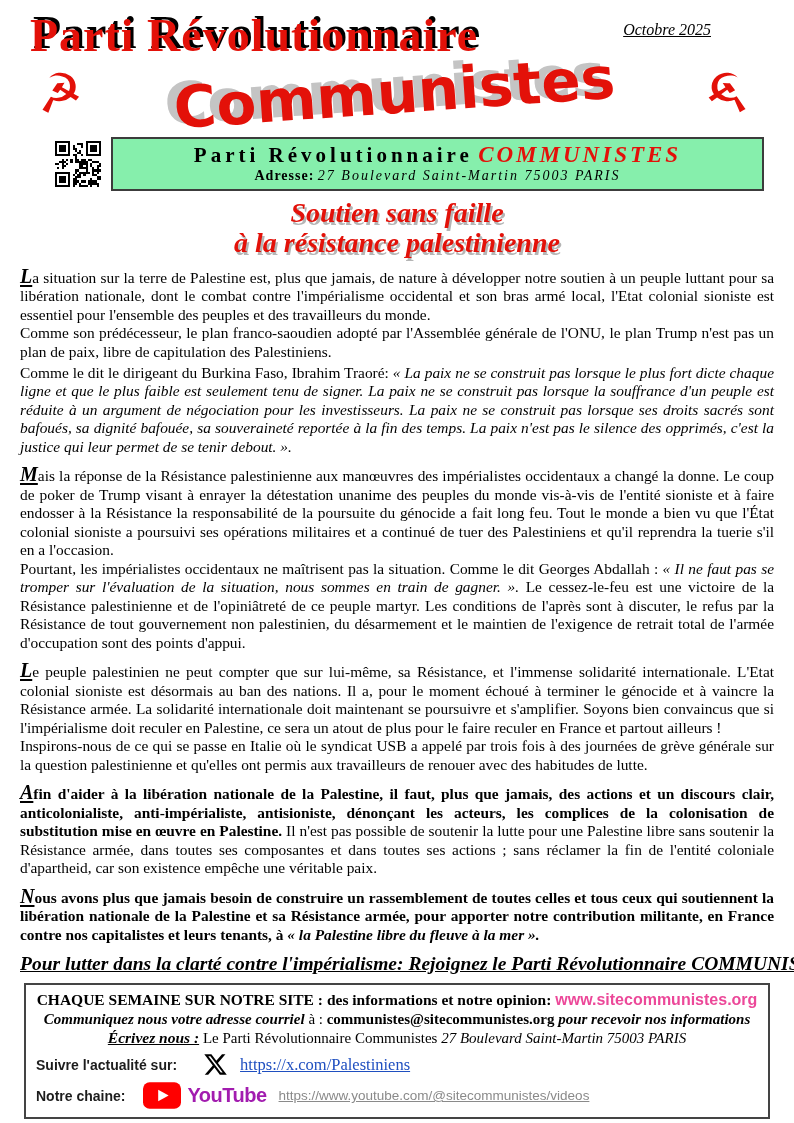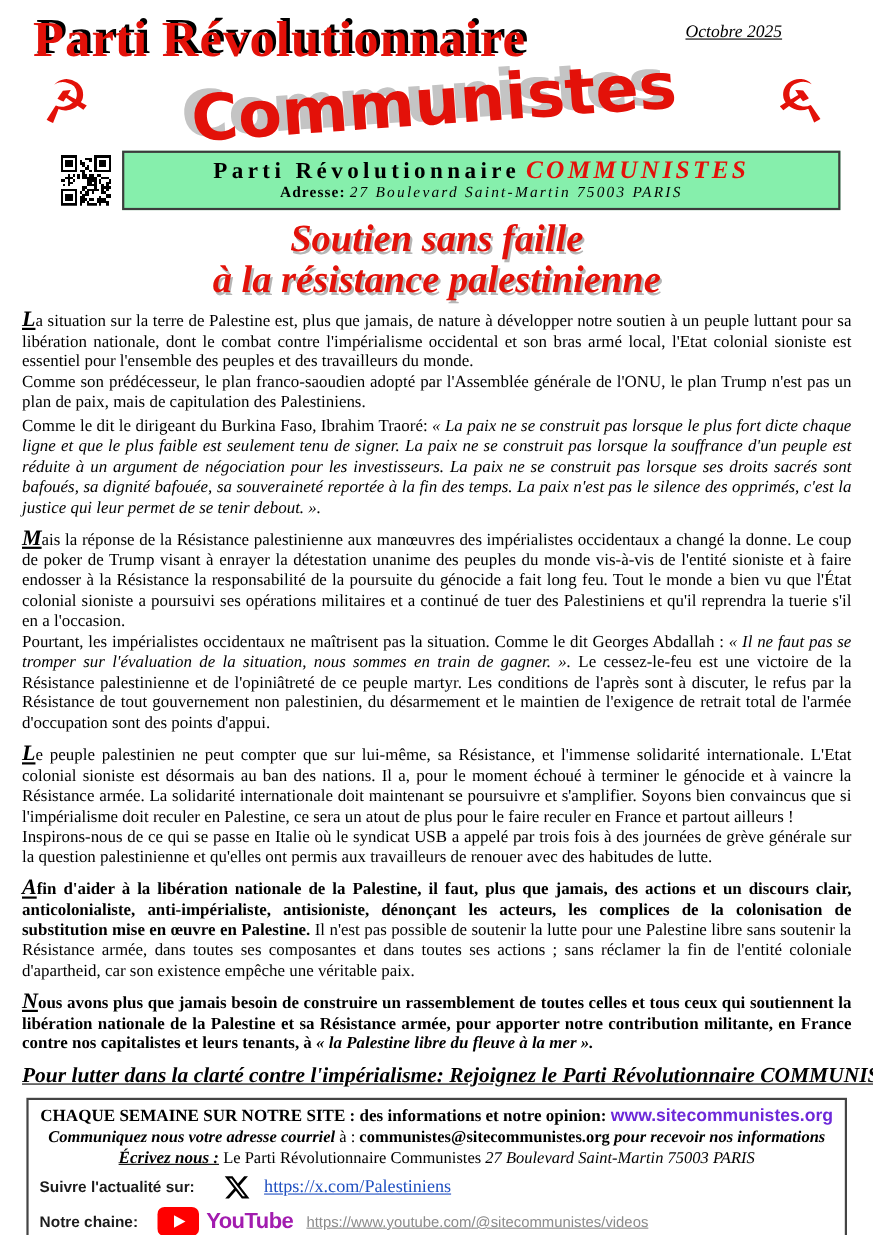--- a/index.html
+++ b/index.html
@@ -24,37 +24,37 @@
   .qr svg{width:46px;height:46px;display:block;}
   .info-box{flex:1;border:2px solid #3c3c3c;text-align:center;padding:3px 0 4px;background:#86efac;}
   .ib1{font-size:21px;line-height:1.15;}
   .ib1-black{font-weight:bold;letter-spacing:4px;color:#000;}
   .ib1-red{font-weight:bold;font-style:italic;color:var(--red);letter-spacing:3px;font-size:23px;}
   .ib2{font-size:14px;line-height:1.2;text-align:center;}
   .ib2-lbl{font-weight:bold;letter-spacing:1px;}
   .ib2-val{font-style:italic;letter-spacing:2px;}
   
   .headline{margin-top:7px;text-align:center;color:var(--red);font-weight:bold;font-style:italic;
-       font-size:35px;line-height:1.06;text-shadow:2px 3px 0 #b5b5b5;}
+       font-size:28px;line-height:1.06;text-shadow:2px 3px 0 #b5b5b5;}
   
   .article{margin:8px 20px 0;font-size:15.4px;line-height:1.2;text-align:justify;}
   .article p{margin:0;}
   .article p.gap{margin-top:8px;}
   .article p.sgap{margin-top:3px;}
   .ini{font-weight:bold;font-style:italic;text-decoration:underline;font-size:1.3em;line-height:1;}
   .it{font-style:italic;}
   .bd{font-weight:bold;}
   .bdit{font-weight:bold;font-style:italic;}
   
   .slogan{margin:9px 20px 0;text-align:center;font-weight:bold;font-style:italic;
        text-decoration:underline;font-size:19.5px;white-space:nowrap;}
   
   .footer-box{margin:8px 24px 0;border:2px solid #444;padding:6px 10px 8px;}
   .f1{text-align:center;font-weight:bold;font-size:15.5px;}
-  .f1-site{font-family:"Liberation Sans",sans-serif;font-size:16px;color:#6d28d9;text-decoration:none;}
+  .f1-site{font-family:"Liberation Sans",sans-serif;font-size:16px;color:#ec4899;text-decoration:none;}
   .f2{text-align:center;font-size:15px;margin-top:2px;}
   .f2-email{font-weight:bold;text-decoration:none;color:#000;}
   .f3{text-align:center;font-size:15px;margin-top:1px;}
   .f3-lbl{font-weight:bold;font-style:italic;text-decoration:underline;font-size:15.5px;}
   .f3-addr{font-style:italic;}
   .frow{display:flex;align-items:center;gap:12px;margin-top:5px;font-family:"Liberation Sans",sans-serif;}
   .frow-lbl{font-weight:bold;font-size:14px;color:#1c1c1c;}
   .x-icon svg{width:25px;height:25px;display:block;margin-left:14px;}
   .x-link{font-family:"Liberation Serif",serif;font-size:16.5px;color:var(--link);text-decoration:underline;}
   .yt-badge svg{width:38px;height:27px;display:block;margin-left:6px;}
@@ -219,21 +219,21 @@
   </div>
 </div>
 
 <div class="headline">
   <div>Soutien sans faille</div>
   <div>à la résistance palestinienne</div>
 </div>
 
 <div class="article">
   <p><span class="ini">L</span><span>a situation sur la terre de Palestine est, plus que jamais, de nature à développer notre soutien à un peuple luttant pour sa libération nationale, dont le combat contre l'impérialisme occidental et son bras armé local, l'Etat colonial sioniste est essentiel pour l'ensemble des peuples et des travailleurs du monde.</span></p>
-  <p><span>Comme son prédécesseur, le plan franco-saoudien adopté par l'Assemblée générale de l'ONU, le plan Trump n'est pas un plan de paix, mais de capitulation des Palestiniens.</span></p>
+  <p><span>Comme son prédécesseur, le plan franco-saoudien adopté par l'Assemblée générale de l'ONU, le plan Trump n'est pas un plan de paix, libre de capitulation des Palestiniens.</span></p>
   <p class="sgap"><span>Comme le dit le dirigeant du Burkina Faso, Ibrahim Traoré: </span><span class="it">« La paix ne se construit pas lorsque le plus fort dicte chaque ligne et que le plus faible est seulement tenu de signer. La paix ne se construit pas lorsque la souffrance d'un peuple est réduite à un argument de négociation pour les investisseurs. La paix ne se construit pas lorsque ses droits sacrés sont bafoués, sa dignité bafouée, sa souveraineté reportée à la fin des temps. La paix n'est pas le silence des opprimés, c'est la justice qui leur permet de se tenir debout. ».</span></p>
   <p class="gap"><span class="ini">M</span><span>ais la réponse de la Résistance palestinienne aux manœuvres des impérialistes occidentaux a changé la donne. Le coup de poker de Trump visant à enrayer la détestation unanime des peuples du monde vis-à-vis de l'entité sioniste et à faire endosser à la Résistance la responsabilité de la poursuite du génocide a fait long feu. Tout le monde a bien vu que l'État colonial sioniste a poursuivi ses opérations militaires et a continué de tuer des Palestiniens et qu'il reprendra la tuerie s'il en a l'occasion.</span></p>
   <p><span>Pourtant, les impérialistes occidentaux ne maîtrisent pas la situation. Comme le dit Georges Abdallah : </span><span class="it">« Il ne faut pas se tromper sur l'évaluation de la situation, nous sommes en train de gagner. ».</span><span> Le cessez-le-feu est une victoire de la Résistance palestinienne et de l'opiniâtreté de ce peuple martyr. Les conditions de l'après sont à discuter, le refus par la Résistance de tout gouvernement non palestinien, du désarmement et le maintien de l'exigence de retrait total de l'armée d'occupation sont des points d'appui.</span></p>
   <p class="gap"><span class="ini">L</span><span>e peuple palestinien ne peut compter que sur lui-même, sa Résistance, et l'immense solidarité internationale. L'Etat colonial sioniste est désormais au ban des nations. Il a, pour le moment échoué à terminer le génocide et à vaincre la Résistance armée. La solidarité internationale doit maintenant se poursuivre et s'amplifier. Soyons bien convaincus que si l'impérialisme doit reculer en Palestine, ce sera un atout de plus pour le faire reculer en France et partout ailleurs !</span></p>
   <p><span>Inspirons-nous de ce qui se passe en Italie où le syndicat USB a appelé par trois fois à des journées de grève générale sur la question palestinienne et qu'elles ont permis aux travailleurs de renouer avec des habitudes de lutte.</span></p>
   <p class="gap"><span class="ini">A</span><span class="bd">fin d'aider à la libération nationale de la Palestine, il faut, plus que jamais, des actions et un discours clair, anticolonialiste, anti-impérialiste, antisioniste, dénonçant les acteurs, les complices de la colonisation de substitution mise en œuvre en Palestine.</span><span> Il n'est pas possible de soutenir la lutte pour une Palestine libre sans soutenir la Résistance armée, dans toutes ses composantes et dans toutes ses actions ; sans réclamer la fin de l'entité coloniale d'apartheid, car son existence empêche une véritable paix.</span></p>
   <p class="gap"><span class="ini">N</span><span class="bd">ous avons plus que jamais besoin de construire un rassemblement de toutes celles et tous ceux qui soutiennent la libération nationale de la Palestine et sa Résistance armée, pour apporter notre contribution militante, en France contre nos capitalistes et leurs tenants, à </span><span class="bdit">« la Palestine libre du fleuve à la mer ».</span></p>
 </div>
 
 <div class="slogan">Pour lutter dans la clarté contre l'impérialisme: Rejoignez le Parti Révolutionnaire COMMUNISTES</div>

